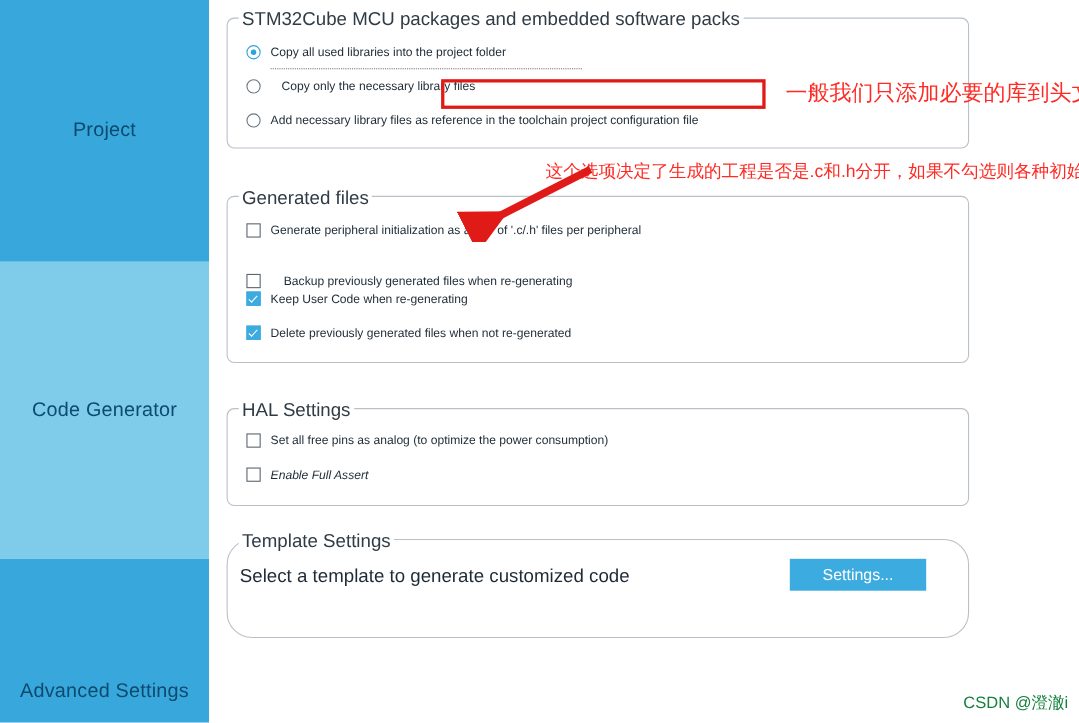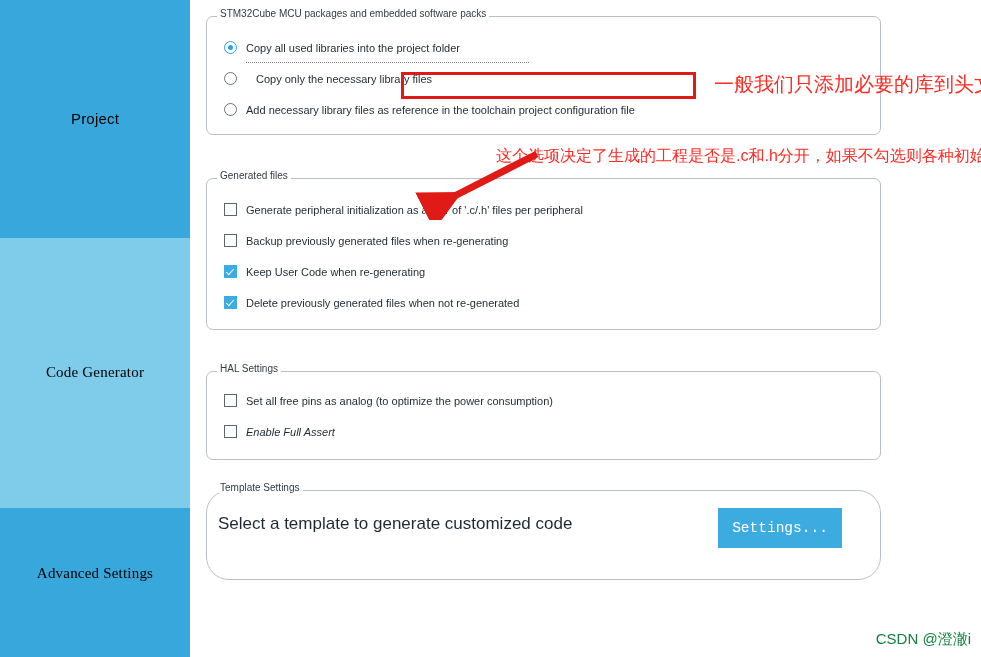--- a/index.html
+++ b/index.html
@@ -23,30 +23,30 @@
     width: 190px;
     height: 657px;
     display: flex;
     flex-direction: column;
   }
   .side-item {
     width: 100%;
     display: flex;
     align-items: center;
     justify-content: center;
-    color: #000000;
-    font-size: 15px;
+    color: #0c4a6e;
+    font-size: 18px;
     letter-spacing: 0.2px;
     box-sizing: border-box;
     text-align: center;
     user-select: none;
   }
   #side-project   { height: 248px; background: #38a8dc; }
-  #side-codegen   { height: 282px; background: #7ecbea; font-family: Liberation Serif, serif; }
-  #side-advanced  { height: 155px; background: #38a8dc; padding-bottom: 18px; font-family: Liberation Serif, serif; }
+  #side-codegen   { height: 282px; background: #7ecbea; }
+  #side-advanced  { height: 155px; background: #38a8dc; align-items: flex-end; padding-bottom: 18px; }
 
   
   #content {
     position: absolute;
     left: 190px;
     top: 0;
     width: 791px;
     height: 657px;
     background: #ffffff;
   }
@@ -58,21 +58,21 @@
     border-radius: 7px;
     box-sizing: border-box;
     background: transparent;
   }
   .group-title {
     position: absolute;
     top: -9px;
     left: 10px;
     background: #ffffff;
     padding: 0 3px;
-    font-size: 10px;
+    font-size: 17px;
     color: #2f3b45;
     white-space: nowrap;
     user-select: none;
   }
 
   #gb-packages { left: 16px;  top: 16px;  width: 675px; height: 119px; }
   #gb-generated{ left: 16px;  top: 178px; width: 675px; height: 152px; }
   #gb-hal      { left: 16px;  top: 371px; width: 675px; height: 89px;  }
   #gb-template { left: 16px;  top: 490px; width: 675px; height: 90px; border-radius: 23px;  }
 
@@ -155,25 +155,25 @@
     top: 514px;
     font-size: 17px;
     color: #1d2a35;
     user-select: none;
   }
   #settings-button {
     position: absolute;
     left: 528px;
     top: 508px;
     width: 124px;
-    height: 40px;
+    height: 29px;
     background: #3cabe0;
     color: #ffffff;
     border: none;
-    font-family: Liberation Mono, monospace;
+    font-family: Liberation Sans, sans-serif;
     font-size: 14.5px;
     cursor: pointer;
     display: flex;
     align-items: center;
     justify-content: center;
   }
 
   
   .annot-text {
     position: absolute;
@@ -253,21 +253,21 @@
   </div>
 
   <div class="groupbox" id="gb-generated">
     <div class="group-title">Generated files</div>
 
     <div class="opt-row" style="left:17px; top:24px;">
       <span class="checkbox"></span>
       <span class="opt-label">Generate peripheral initialization as a pair of '.c/.h' files per peripheral</span>
     </div>
 
-    <div class="opt-row" style="left:17px; top:55px;">
+    <div class="opt-row" style="left:17px; top:70px;gap:12px;">
       <span class="checkbox"></span>
       <span class="opt-label">Backup previously generated files when re-generating</span>
     </div>
 
     <div class="opt-row" style="left:17px; top:117px;">
       <span class="checkbox checked"></span>
       <span class="opt-label">Delete previously generated files when not re-generated</span>
     </div>
 
     <div class="opt-row" style="left:17px; top:86px;">

